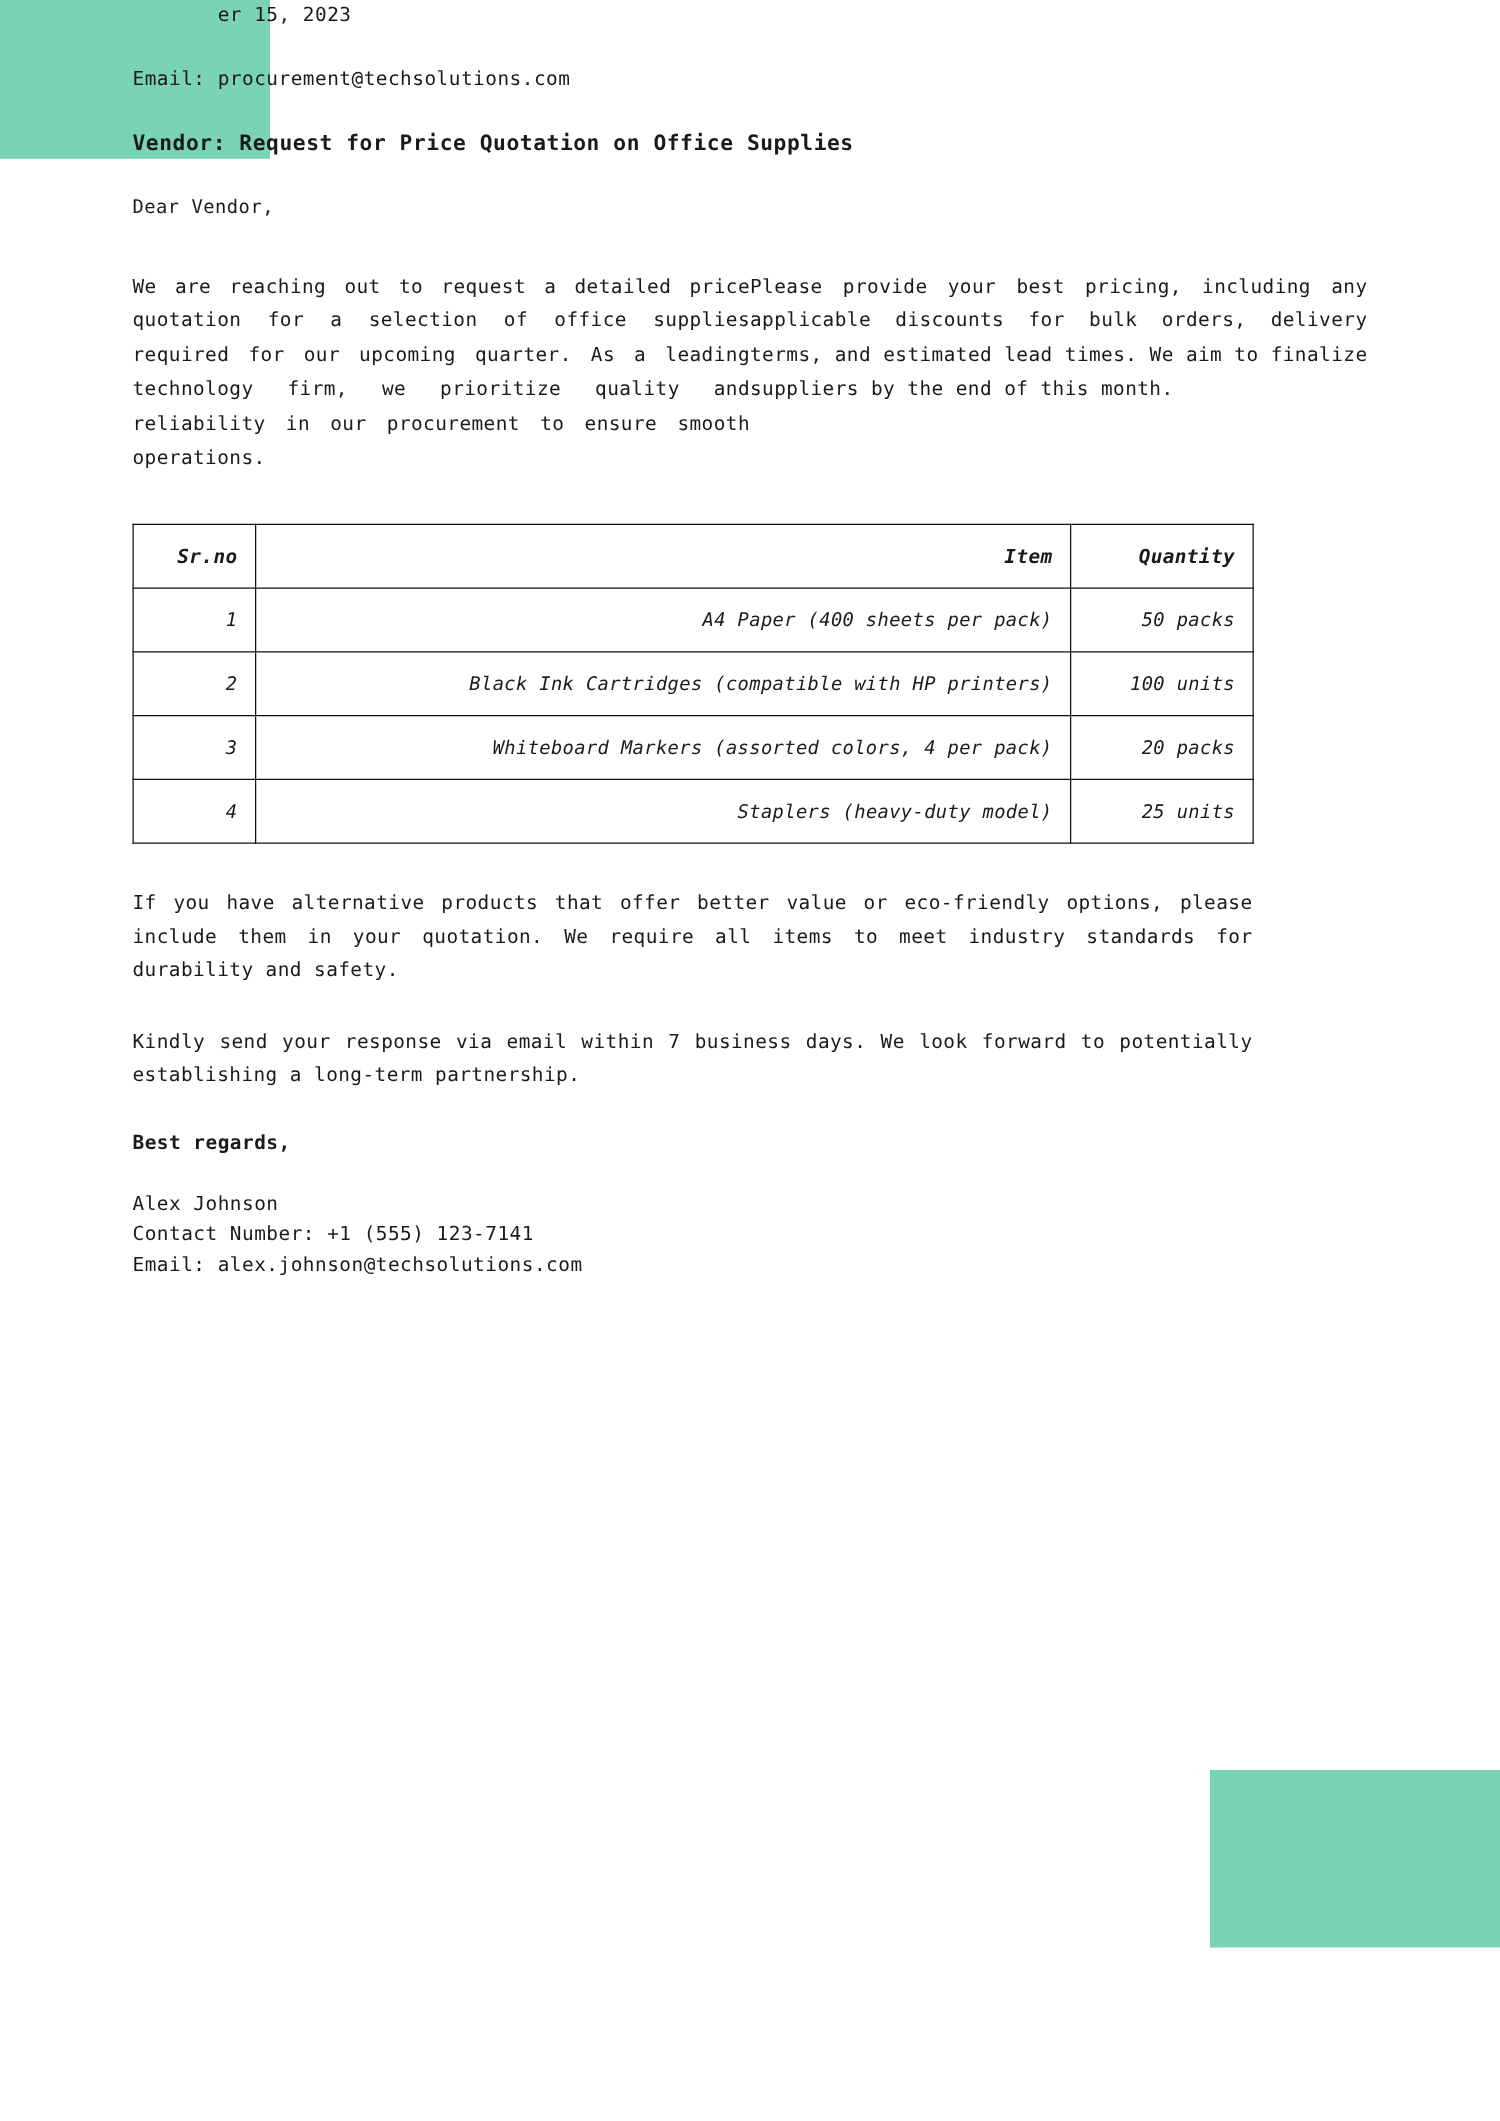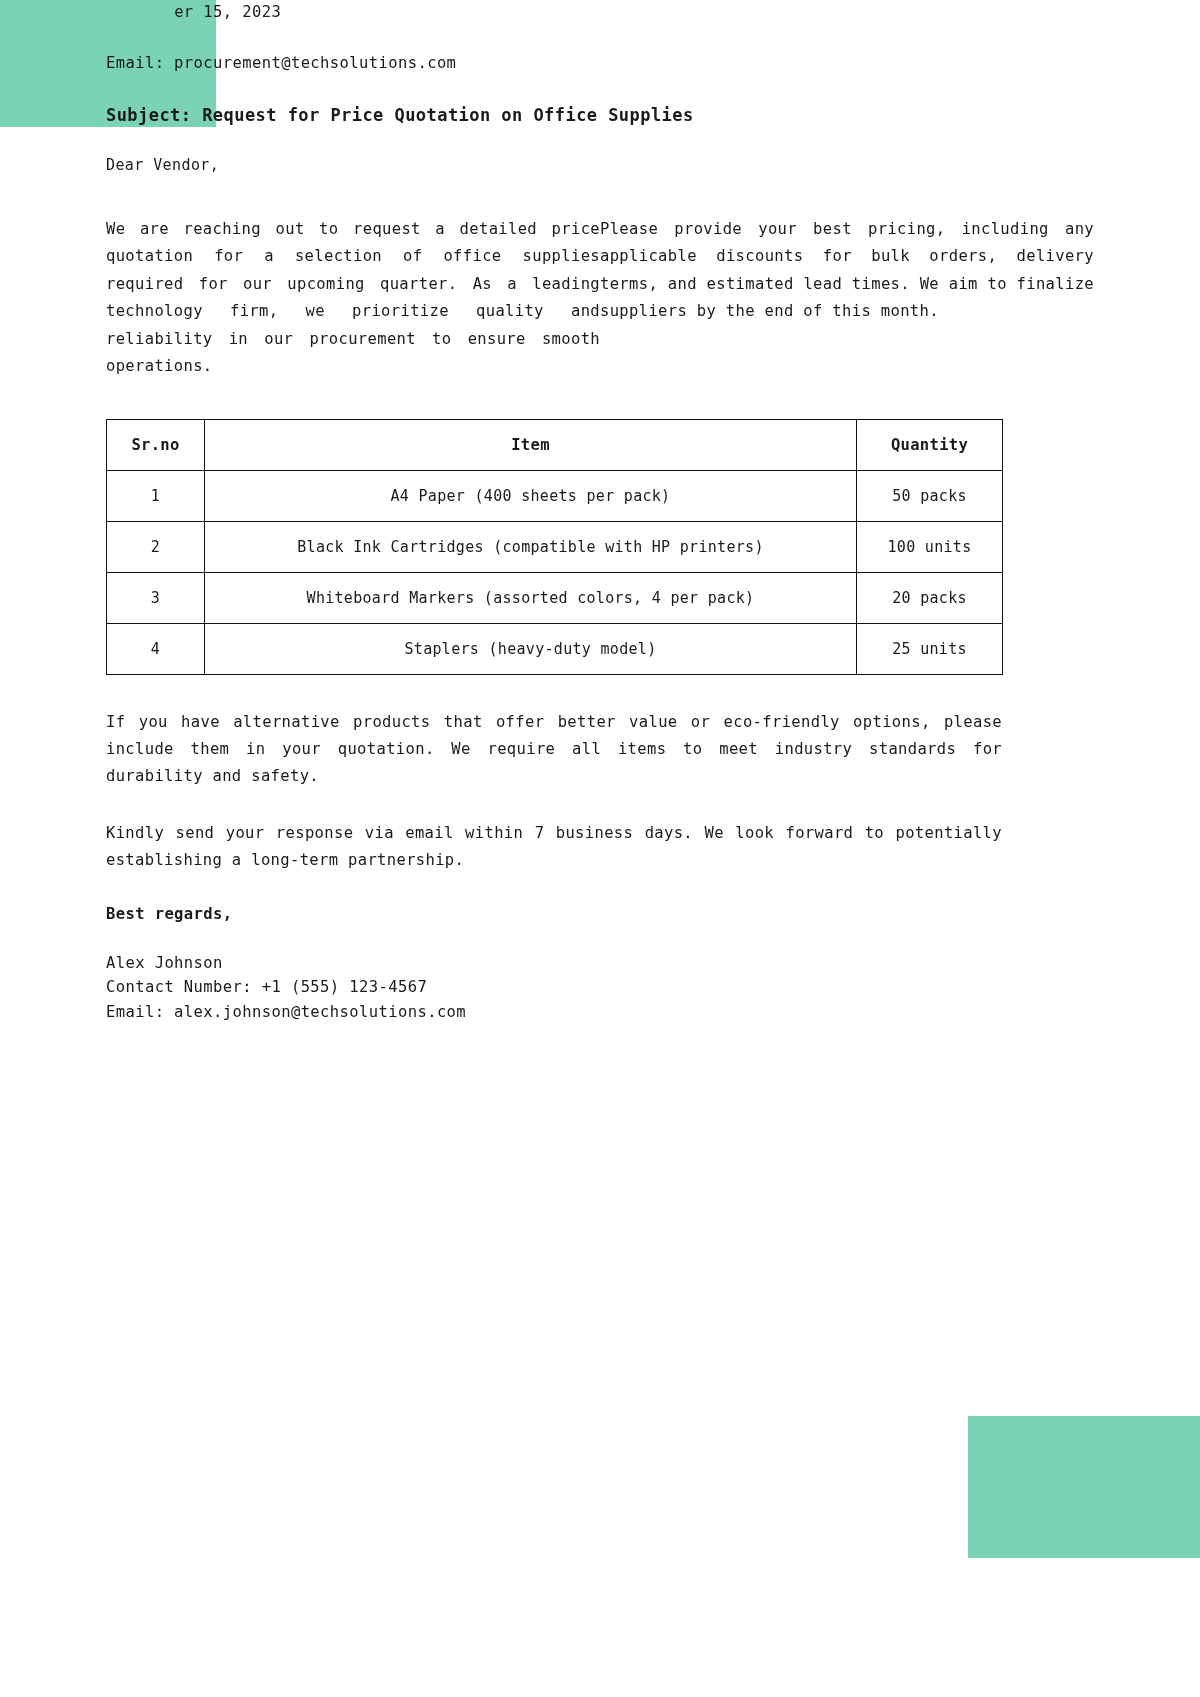--- a/index.html
+++ b/index.html
@@ -98,26 +98,27 @@
   }
   table.items {
     width: 896px;
     border-collapse: collapse;
     border: 1.6px solid #111111;
     table-layout: fixed;
   }
   table.items th,
   table.items td {
     border: 1.1px solid #111111;
-    text-align: center;
+    text-align: right;
     vertical-align: middle;
     font-size: 15px;
     letter-spacing: 0.3px;
     padding: 0 14px;
     height: 51px;
+    font-style: italic;
   }
   table.items thead th {
     font-weight: bold;
     font-size: 15.5px;
     height: 51px;
   }
   table.items col.c-sr    { width: 98px; }
   table.items col.c-item  { width: 652px; }
   table.items col.c-qty   { width: 146px; }
 
@@ -156,21 +157,21 @@
 <div class="deco-block" id="deco-top-left"></div>
 
 <div class="deco-block" id="deco-bottom-right"></div>
 
 <div class="page">
 
   <p class="line-date"><span class="masked">Septemb</span><span>er 15, 2023</span></p>
 
   <p class="line-email-top">Email: procurement@techsolutions.com</p>
 
-  <h1 class="subject">Subject: Request for Price Quotation on Office Supplies</h1>
+  <h1 class="subject">Vendor: Request for Price Quotation on Office Supplies</h1>
 
   <p class="salutation">Dear Vendor,</p>
 
   <div class="two-col">
     <div class="col">We are reaching out to request a detailed price quotation for a selection of office supplies required for our upcoming quarter. As a leading technology firm, we prioritize quality and reliability in our procurement to ensure smooth operations.</div>
     <div class="col">Please provide your best pricing, including any applicable discounts for bulk orders, delivery terms, and estimated lead times. We aim to finalize suppliers by the end of this month.</div>
   </div>
 
   <div class="table-wrap">
     <table class="items">
@@ -212,17 +213,17 @@
   </div>
 
   <p class="para" id="para-alternatives">If you have alternative products that offer better value or eco-friendly options, please include them in your quotation. We require all items to meet industry standards for durability and safety.</p>
 
   <p class="para" id="para-response">Kindly send your response via email within 7 business days. We look forward to potentially establishing a long-term partnership.</p>
 
   <p class="closing">Best regards,</p>
 
   <div class="signature">
     <div>Alex Johnson</div>
-    <div>Contact Number: +1 (555) 123-4567</div>
+    <div>Contact Number: +1 (555) 123-7141</div>
     <div>Email: alex.johnson@techsolutions.com</div>
   </div>
 
 </div>
 
 </body></html>

